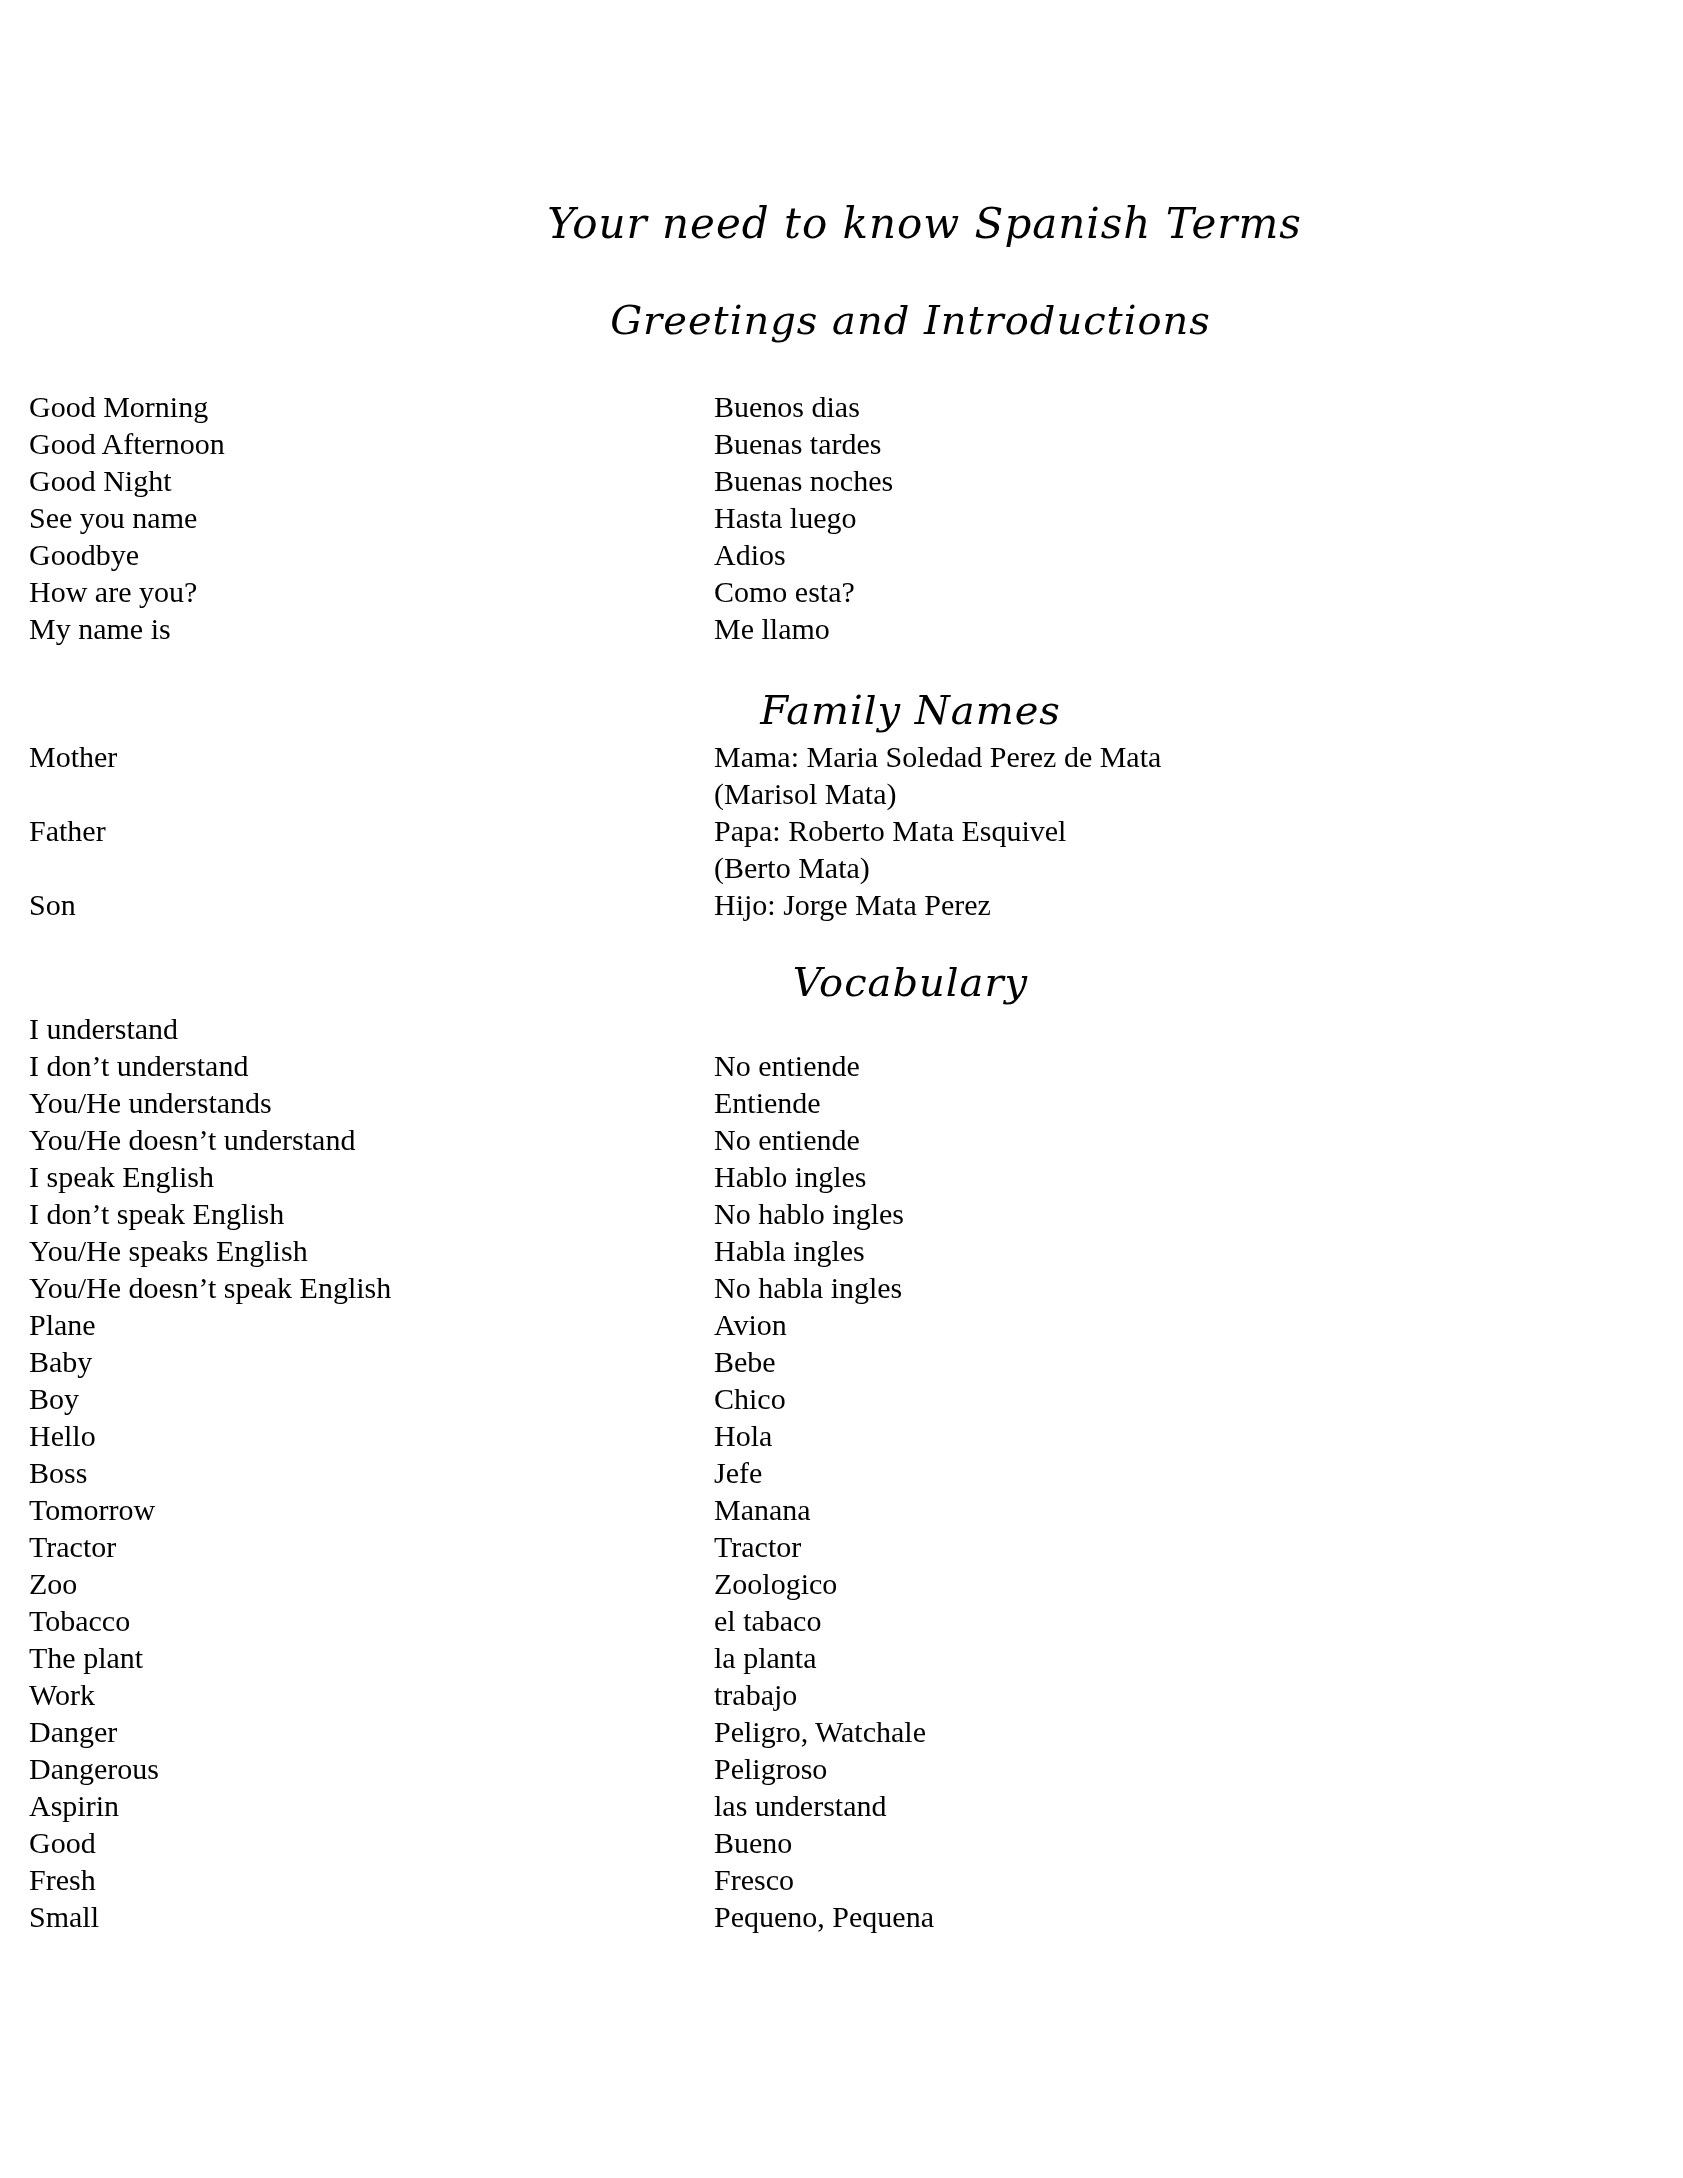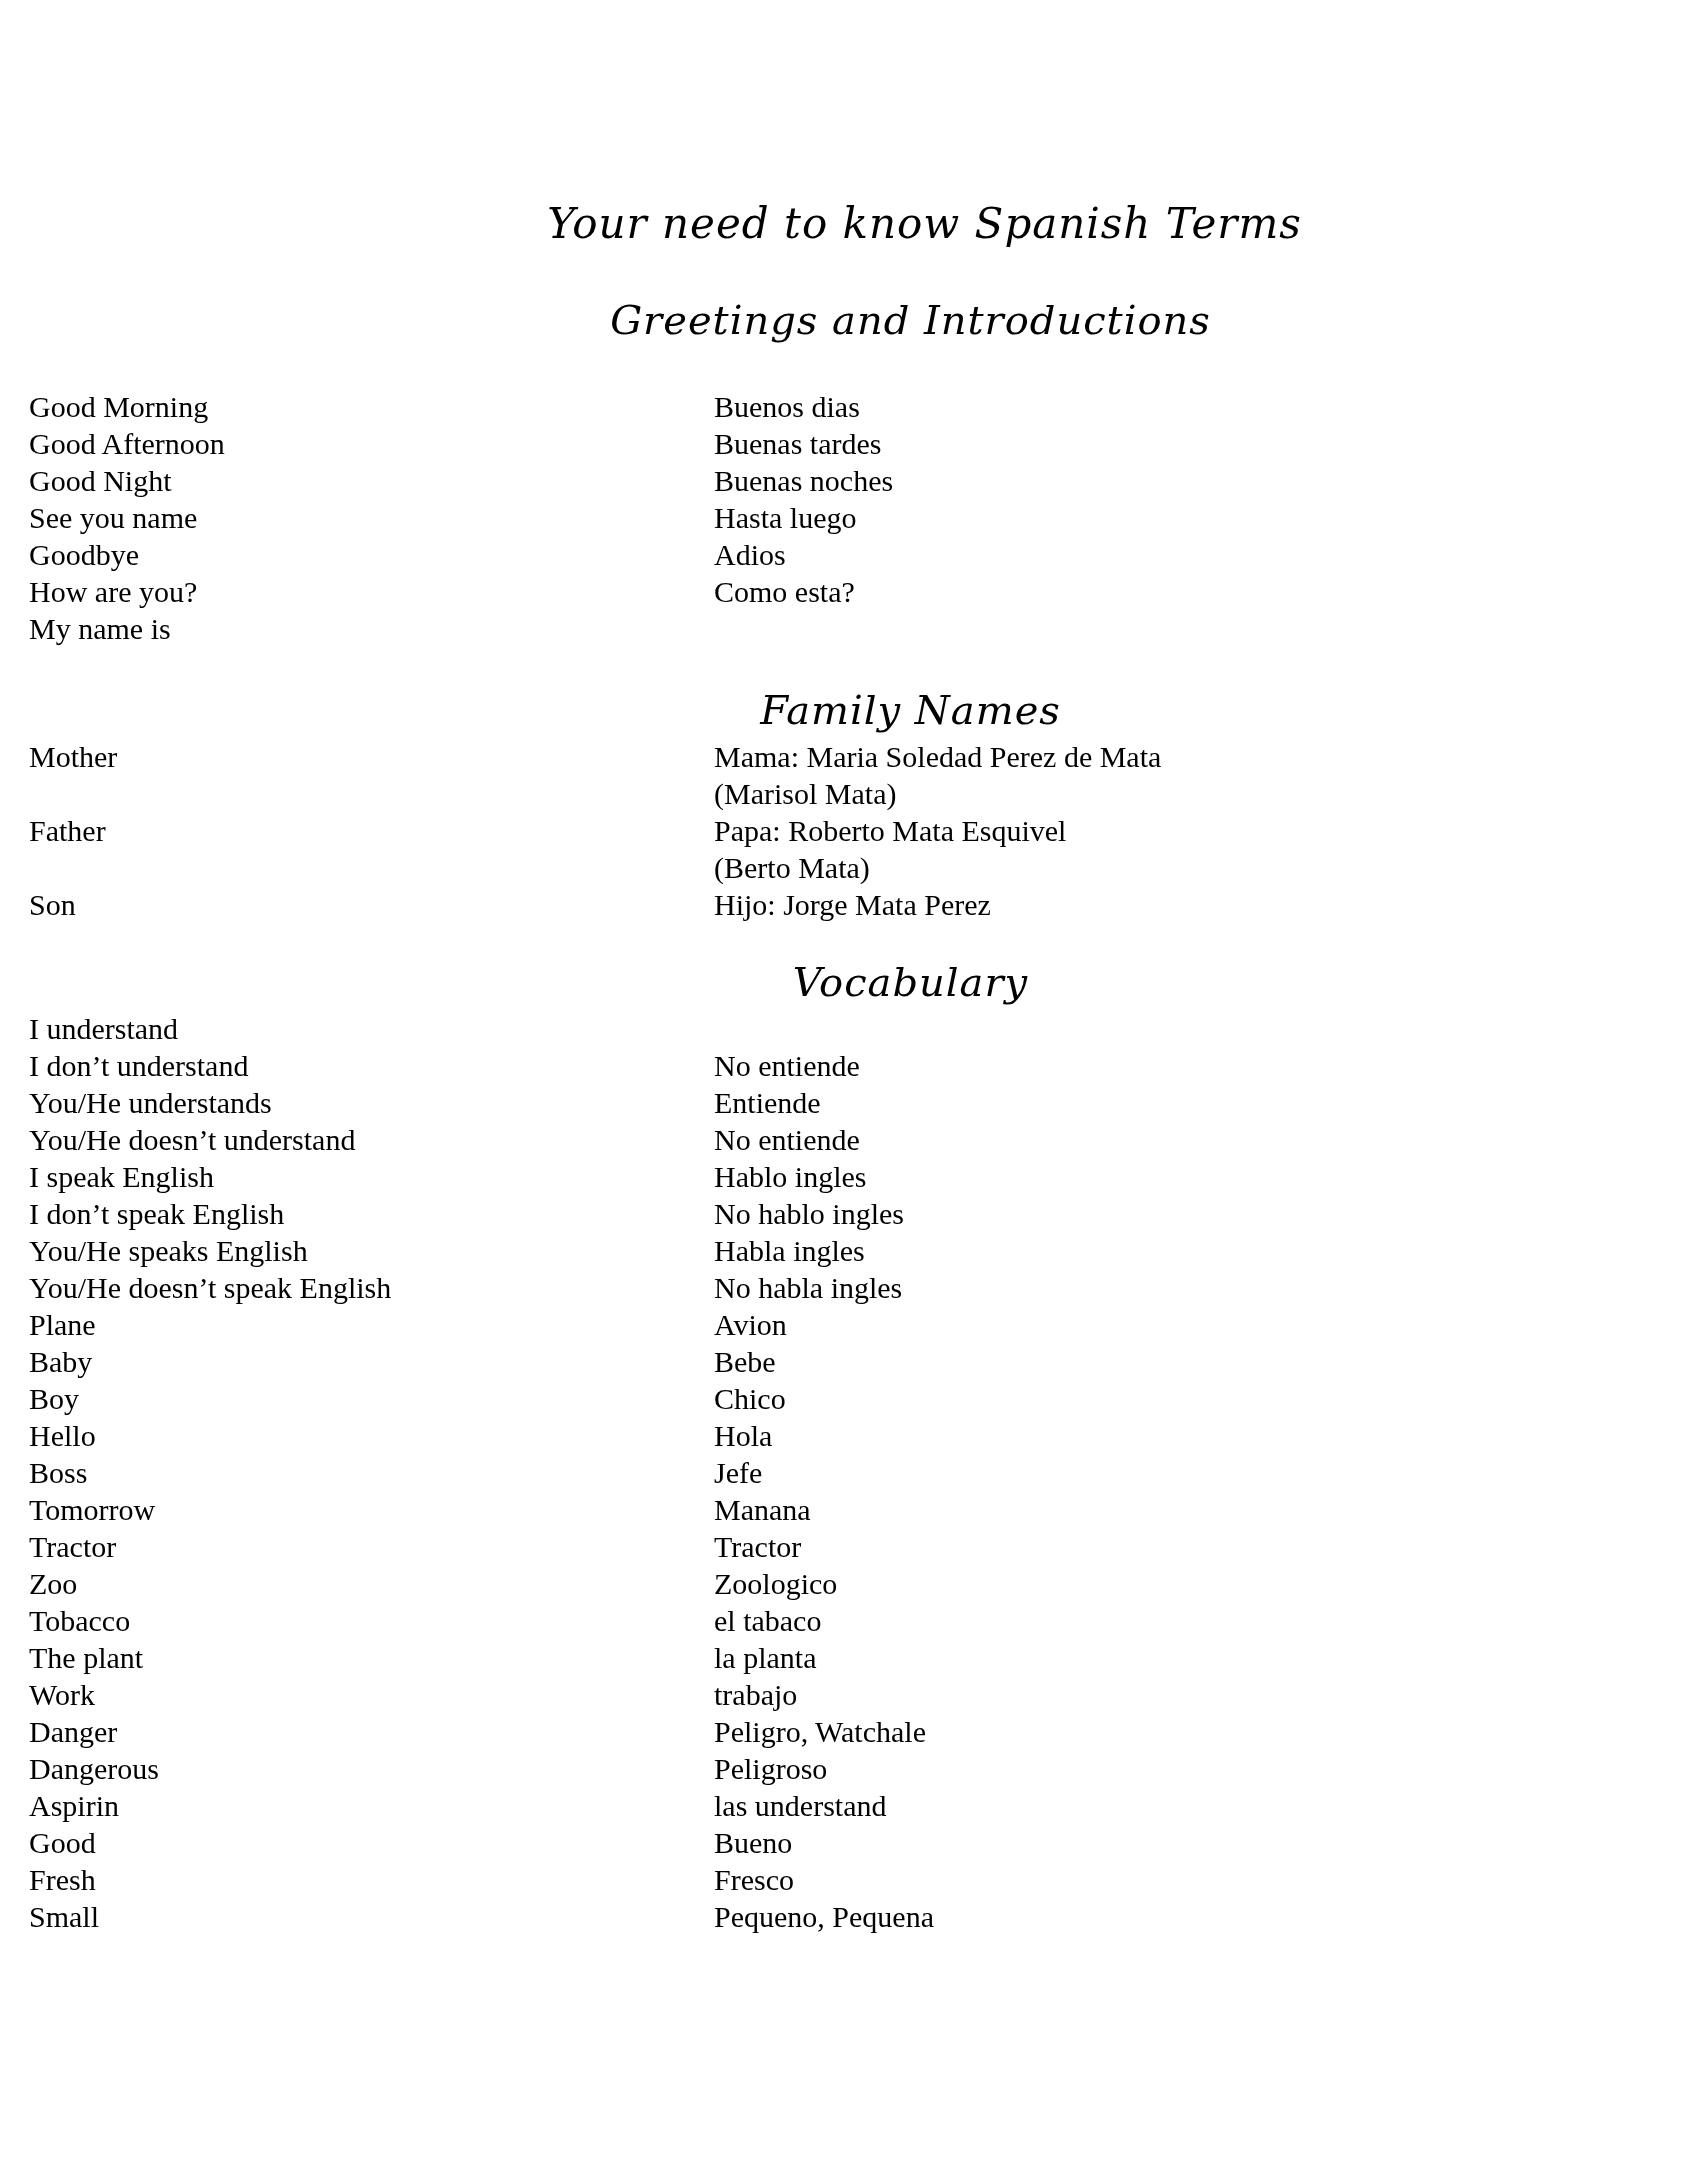--- a/index.html
+++ b/index.html
@@ -102,20 +102,23 @@
           </div>
         </div>
         <div class="term-row">
           <div class="col-en">How are you?</div>
           <div class="col-es">
             <div>Como esta?</div>
           </div>
         </div>
         <div class="term-row">
           <div class="col-en">My name is</div>
+          <div class="col-es">
+            <div>Me llamo</div>
+          </div>
         </div>
       </div>
   </section>
 
   <section class="section section--family">
     <h2 class="section-heading">Family Names</h2>
     <div class="rows">
         <div class="term-row">
           <div class="col-en">Mother</div>
           <div class="col-es">

